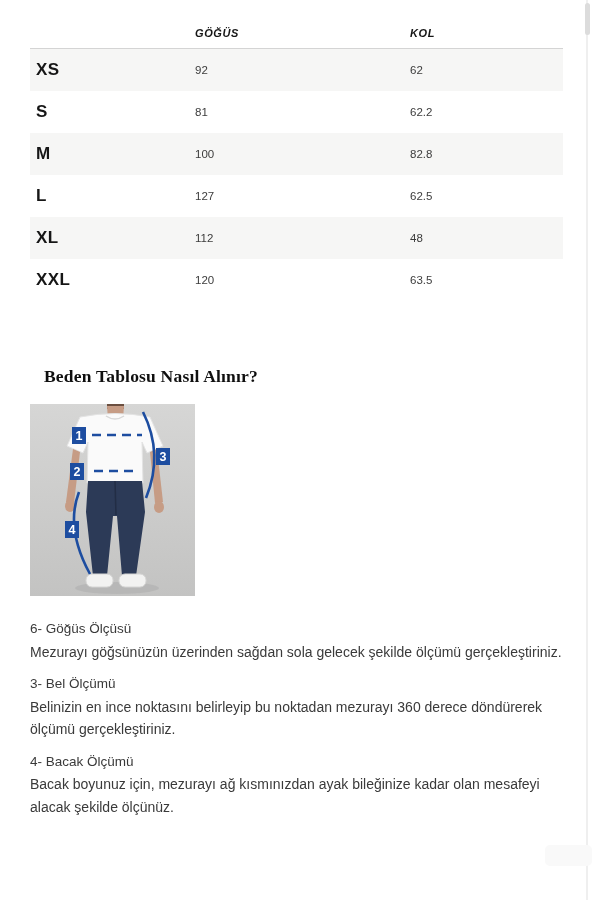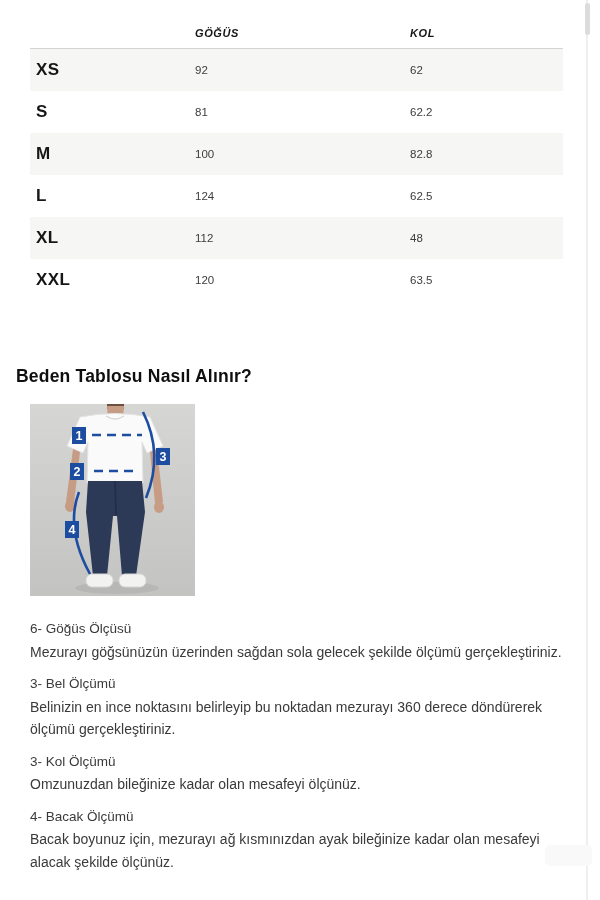--- a/index.html
+++ b/index.html
@@ -15,22 +15,22 @@
   .thead{display:grid;grid-template-columns:165px 215px 153px;height:30px;align-items:center;}
   .th{font-size:11px;font-weight:bold;letter-spacing:.6px;color:#161616;font-style:italic;}
   .tbody{border-top:1px solid #d4d4d4;}
   .tr{display:grid;grid-template-columns:165px 215px 153px;height:42px;align-items:center;}
   .tr:nth-child(odd){background:#f6f6f5;}
   .td{font-size:11.5px;color:#3c3c3c;}
   .td-size{font-weight:bold;font-size:17px;color:#161616;padding-left:6px;letter-spacing:.4px;}
 
   
   .guide-heading{
-    margin:63px 0 16px 16px;font-size:17.5px;line-height:24px;
-    font-weight:bold;color:#0f0f0f;letter-spacing:.2px;
+    margin:63px 0 16px 44px;font-size:17.5px;line-height:24px;
+    font-weight:bold;color:#0f0f0f;letter-spacing:.2px;font-family:Liberation Serif, serif;
   }
 
   
   .figure-wrap{margin:0 0 0 30px;width:165px;height:192px;display:block;}
 
   
   .steps{margin:22px 0 0 30px;width:550px;}
   .step{margin-bottom:10px;}
   .step-title{font-size:13.5px;line-height:22.5px;color:#3a3a3a;}
   .step-desc{font-size:14px;line-height:22.5px;color:#3a3a3a;}
@@ -62,21 +62,21 @@
         <div class="td">81</div>
         <div class="td">62.2</div>
       </div>
       <div class="tr">
         <div class="td td-size">M</div>
         <div class="td">100</div>
         <div class="td">82.8</div>
       </div>
       <div class="tr">
         <div class="td td-size">L</div>
-        <div class="td">124</div>
+        <div class="td">127</div>
         <div class="td">62.5</div>
       </div>
       <div class="tr">
         <div class="td td-size">XL</div>
         <div class="td">112</div>
         <div class="td">48</div>
       </div>
       <div class="tr">
         <div class="td td-size">XXL</div>
         <div class="td">120</div>
@@ -150,24 +150,20 @@
 <div class="steps">
     <div class="step">
       <div class="step-title">6- Göğüs Ölçüsü</div>
       <div class="step-desc">Mezurayı göğsünüzün üzerinden sağdan sola gelecek şekilde ölçümü gerçekleştiriniz.</div>
     </div>
     <div class="step">
       <div class="step-title">3- Bel Ölçümü</div>
       <div class="step-desc">Belinizin en ince noktasını belirleyip bu noktadan mezurayı 360 derece döndürerek ölçümü gerçekleştiriniz.</div>
     </div>
     <div class="step">
-      <div class="step-title">3- Kol Ölçümü</div>
-      <div class="step-desc">Omzunuzdan bileğinize kadar olan mesafeyi ölçünüz.</div>
-    </div>
-    <div class="step">
       <div class="step-title">4- Bacak Ölçümü</div>
       <div class="step-desc">Bacak boyunuz için, mezurayı ağ kısmınızdan ayak bileğinize kadar olan mesafeyi alacak şekilde ölçünüz.</div>
     </div>
   </div>
 
 <div class="scroll-track"></div>
 <div class="scroll-thumb"></div>
 
 <div class="ghost-artifact"></div>
 

